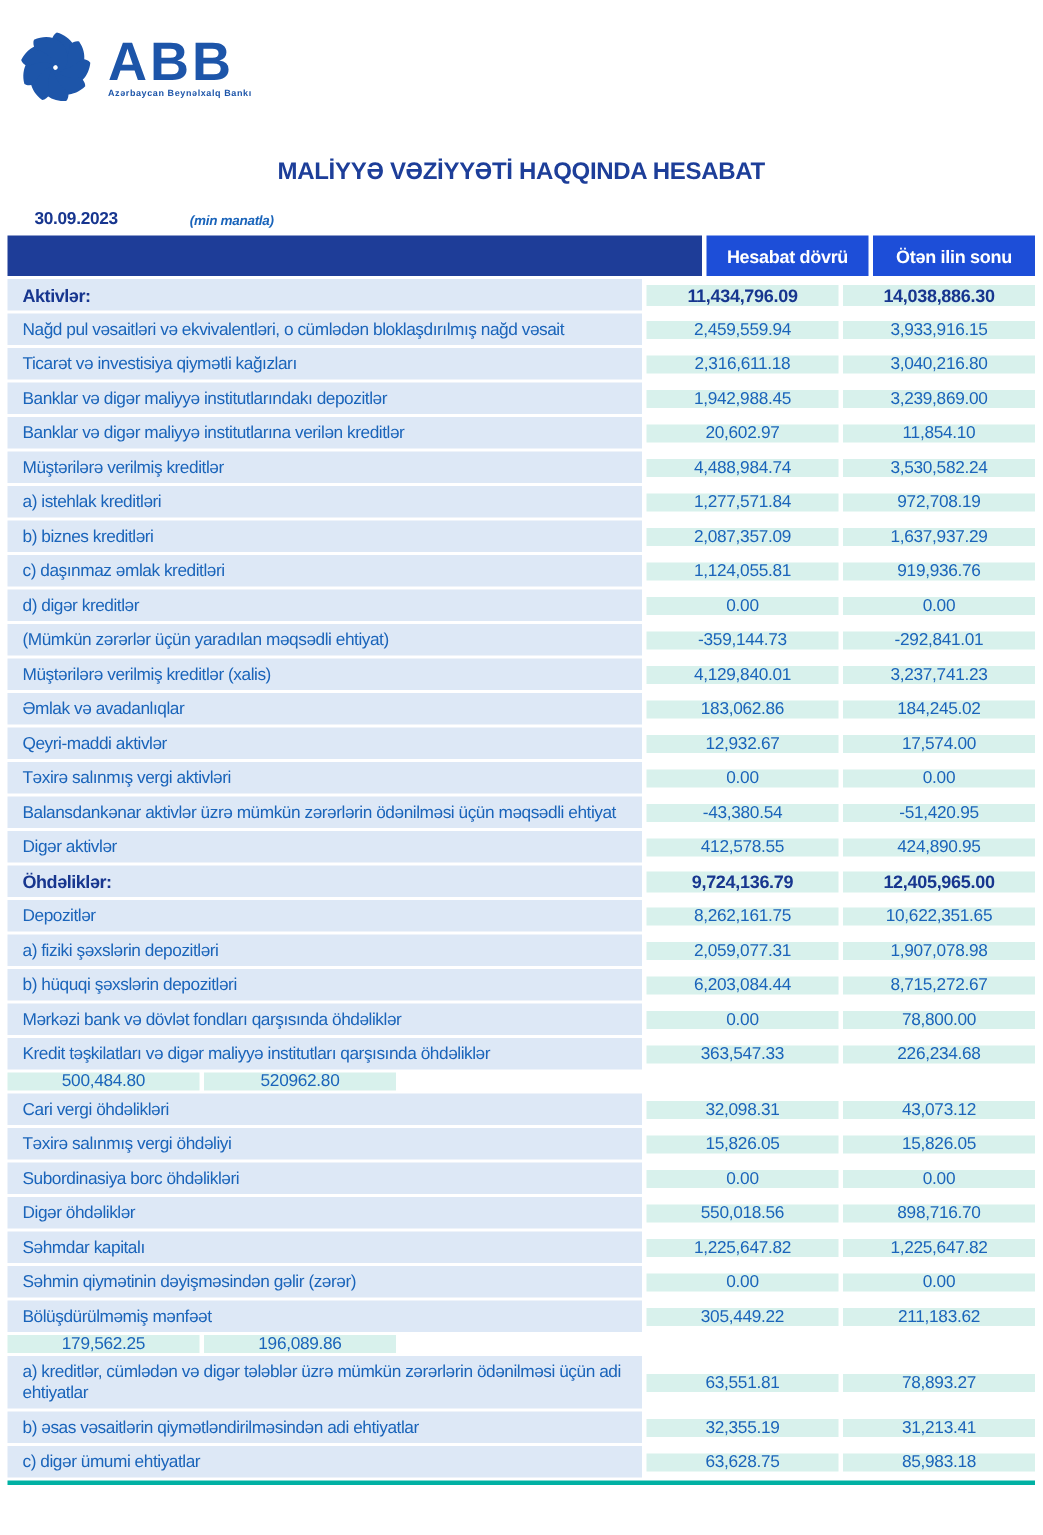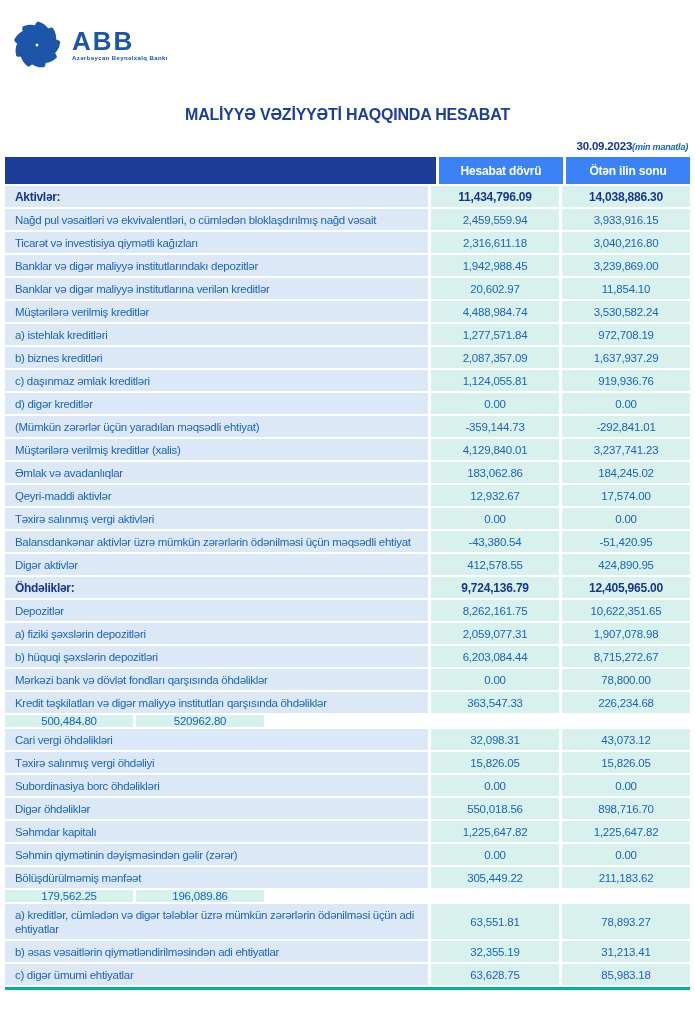--- a/index.html
+++ b/index.html
@@ -8,43 +8,43 @@
     width:695px; height:1023px;
     font-family:"Liberation Sans", sans-serif;
     -webkit-font-smoothing:antialiased;
   }
   .page { width:695px; height:1023px; padding:12px 5px 0 5px; background:#fff; overflow:hidden; }
 
   
   .brand { display:flex; align-items:center; gap:8px; padding-left:5px; height:66px; }
   .logo-mark { width:54px; height:54px; display:inline-block; }
   .logo-text { display:flex; flex-direction:column; justify-content:center; }
-  .logo-abb { font-size:26px; font-weight:bold; color:#1d55a9; letter-spacing:2px; line-height:0.95; }
+  .logo-abb { font-size:36px; font-weight:bold; color:#1d55a9; letter-spacing:2px; line-height:0.95; }
   .logo-tagline { font-size:6px; font-weight:bold; color:#1d55a9; letter-spacing:0.4px; margin-top:1px; }
 
   
   .title { text-align:center; color:#1d3e99; font-size:16px; font-weight:800;
            letter-spacing:-0.2px; margin-top:28px; }
 
   
-  .meta-row { display:flex; justify-content:flex-end; align-items:flex-end;
-              margin:16px 2px 5px 2px; }
+  .meta-row { display:flex; justify-content:flex-start; align-items:flex-end;
+              margin:16px 2px 5px 18px;gap:48px; }
   .date { color:#17368f; font-size:11.5px; font-weight:bold; letter-spacing:-0.2px; }
   .unit { color:#1a64ba; font-size:9px; font-style:italic; font-weight:bold; letter-spacing:-0.2px; }
 
   
   .ftable { width:100%; }
   .thead { display:flex; gap:3px; height:27px; margin-bottom:2px; }
   .th-spacer { flex:1; background:#1e3d98; }
-  .th-val { width:124px; background:#3b82f6; color:#ffffff; font-weight:bold;
+  .th-val { width:108px; background:#1d4ed8; color:#ffffff; font-weight:bold;
             font-size:12px; display:flex; align-items:center; justify-content:center;
             letter-spacing:-0.2px; }
   .tbody { }
   .tbody-wrap { border-bottom:3px solid #00b1a3; }
-  .tr { display:flex; gap:3px; margin-bottom:2px; }
+  .tr { display:flex; gap:3px; margin-bottom:2px;align-items:center; }
   .td-label { flex:1; background:#dde8f6; color:#1a64ba; font-size:11.5px;
               padding:4px 0 3px 10px; letter-spacing:-0.3px; line-height:14px; }
   .td-val { width:128px; background:#d8f1ec; color:#1a64ba; font-size:11.5px;
             display:flex; align-items:center; justify-content:center; letter-spacing:-0.2px; }
   .tr.bold .td-label, .tr.bold .td-val { font-weight:bold; color:#17368f; font-size:12px; }
 </style>
 </head>
 <body>
 
 <div class="page">

